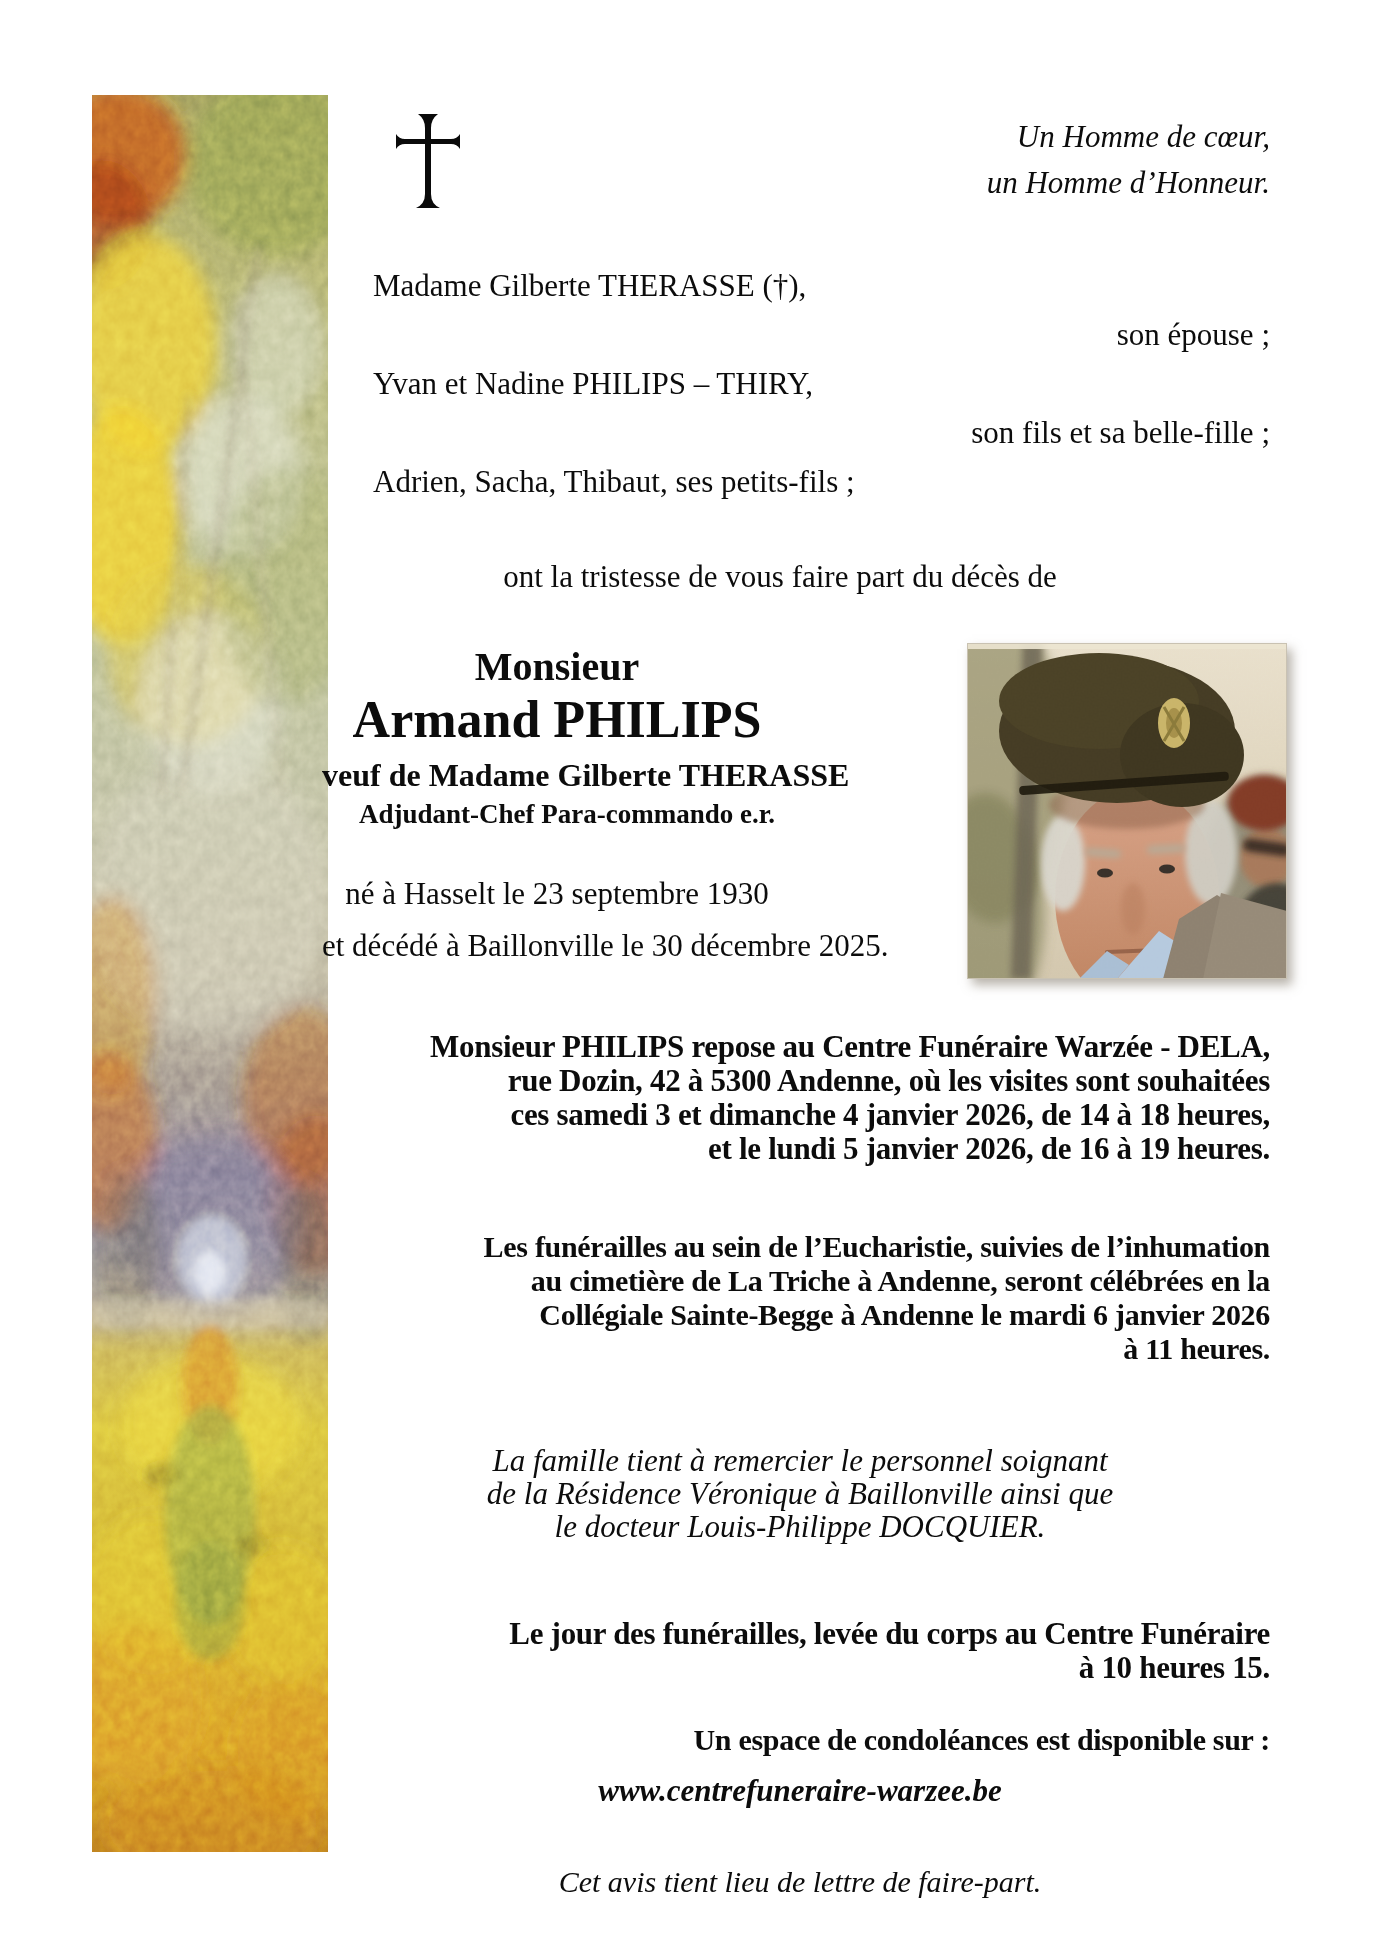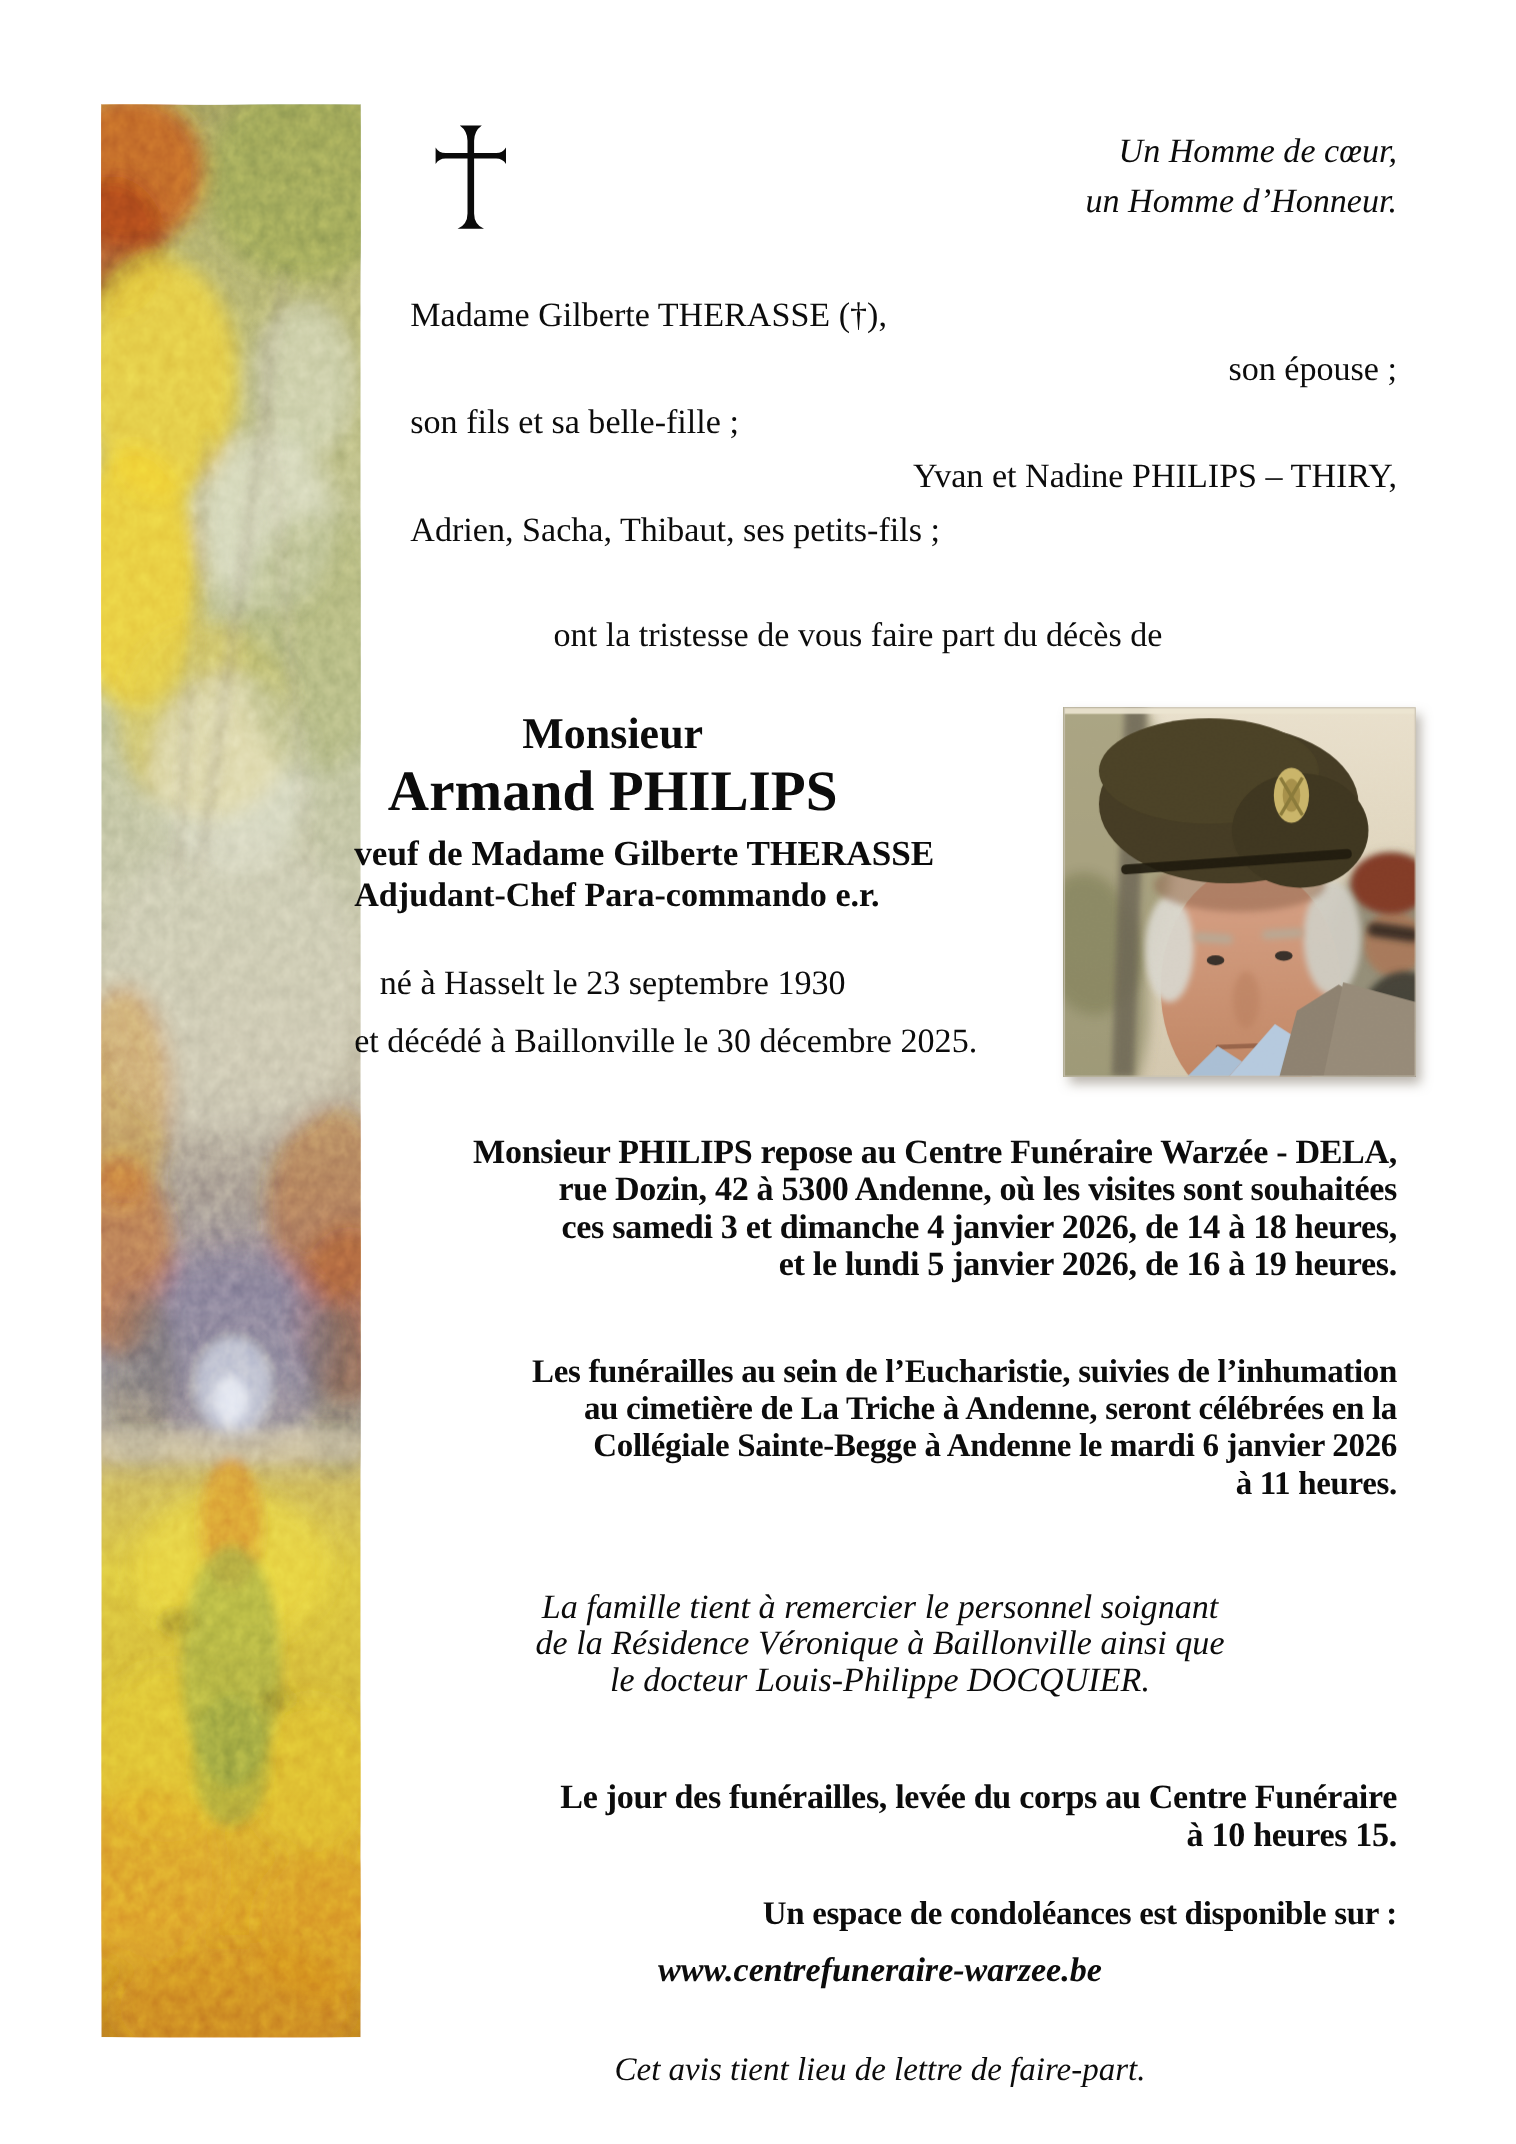--- a/index.html
+++ b/index.html
@@ -25,21 +25,21 @@
   .family .l{white-space:nowrap;}
   .family .l:nth-child(2),.family .l:nth-child(4){text-align:right;}
 
   .announcement{left:360px;top:557px;width:840px;text-align:center;font-size:31px;line-height:40px;}
 
   
   .deceased{left:322px;top:643px;width:470px;text-align:center;}
   .d-title{font-weight:bold;font-size:40px;line-height:48px;}
   .d-name{font-weight:bold;font-size:52px;line-height:58px;}
   .d-widower{font-weight:bold;font-size:32px;line-height:38px;margin-top:7px;}
-  .d-rank{font-weight:bold;font-size:31px;line-height:36px;margin-top:2px;}
+  .d-rank{font-weight:bold;font-size:27px;line-height:36px;margin-top:2px;margin-left:20px;}
   .d-birth{font-size:31px;line-height:38px;margin-top:43px;}
   .d-death{font-size:31px;line-height:38px;margin-top:14px;}
 
   
   .photo{left:967px;top:643px;width:320px;height:336px;overflow:hidden;
          box-shadow:5px 6px 10px rgba(115,105,90,.5);background:#ded4c0;}
 
   
   .para{left:330px;width:940px;text-align:center;}
   .para .l{white-space:nowrap;}
@@ -142,22 +142,22 @@
   </div>
 
   <div class="abs motto">
     <div class="l">Un Homme de cœur,</div>
     <div class="l">un Homme d’Honneur.</div>
   </div>
 
   <div class="abs family">
     <div class="l">Madame Gilberte THERASSE (†),</div>
     <div class="l">son épouse ;</div>
+    <div class="l">Yvan et Nadine PHILIPS – THIRY,</div>
     <div class="l">son fils et sa belle-fille ;</div>
-    <div class="l">Yvan et Nadine PHILIPS – THIRY,</div>
     <div class="l">Adrien, Sacha, Thibaut, ses petits-fils ;</div>
   </div>
 
   <div class="abs announcement">ont la tristesse de vous faire part du décès de</div>
 
   <div class="abs deceased">
     <div class="d-title">Monsieur</div>
     <div class="d-name">Armand PHILIPS</div>
     <div class="d-widower nowrap">veuf de Madame Gilberte THERASSE</div>
     <div class="d-rank nowrap">Adjudant-Chef Para-commando e.r.</div>

